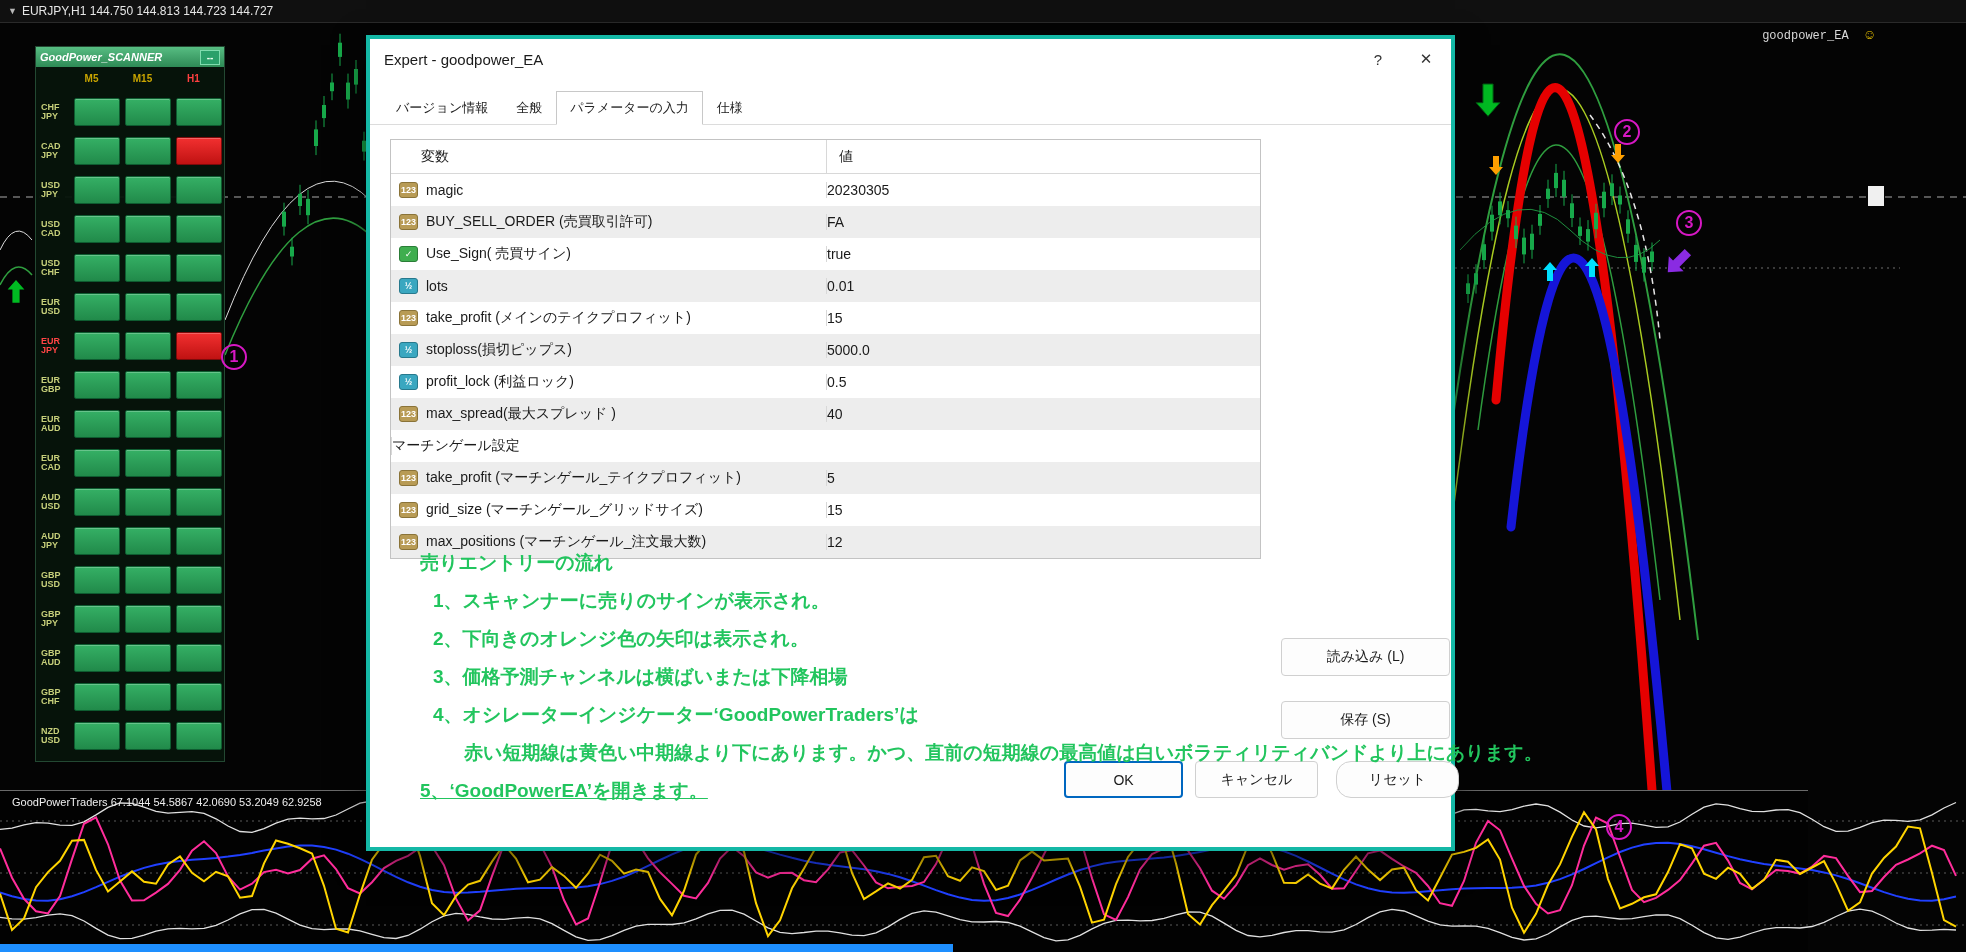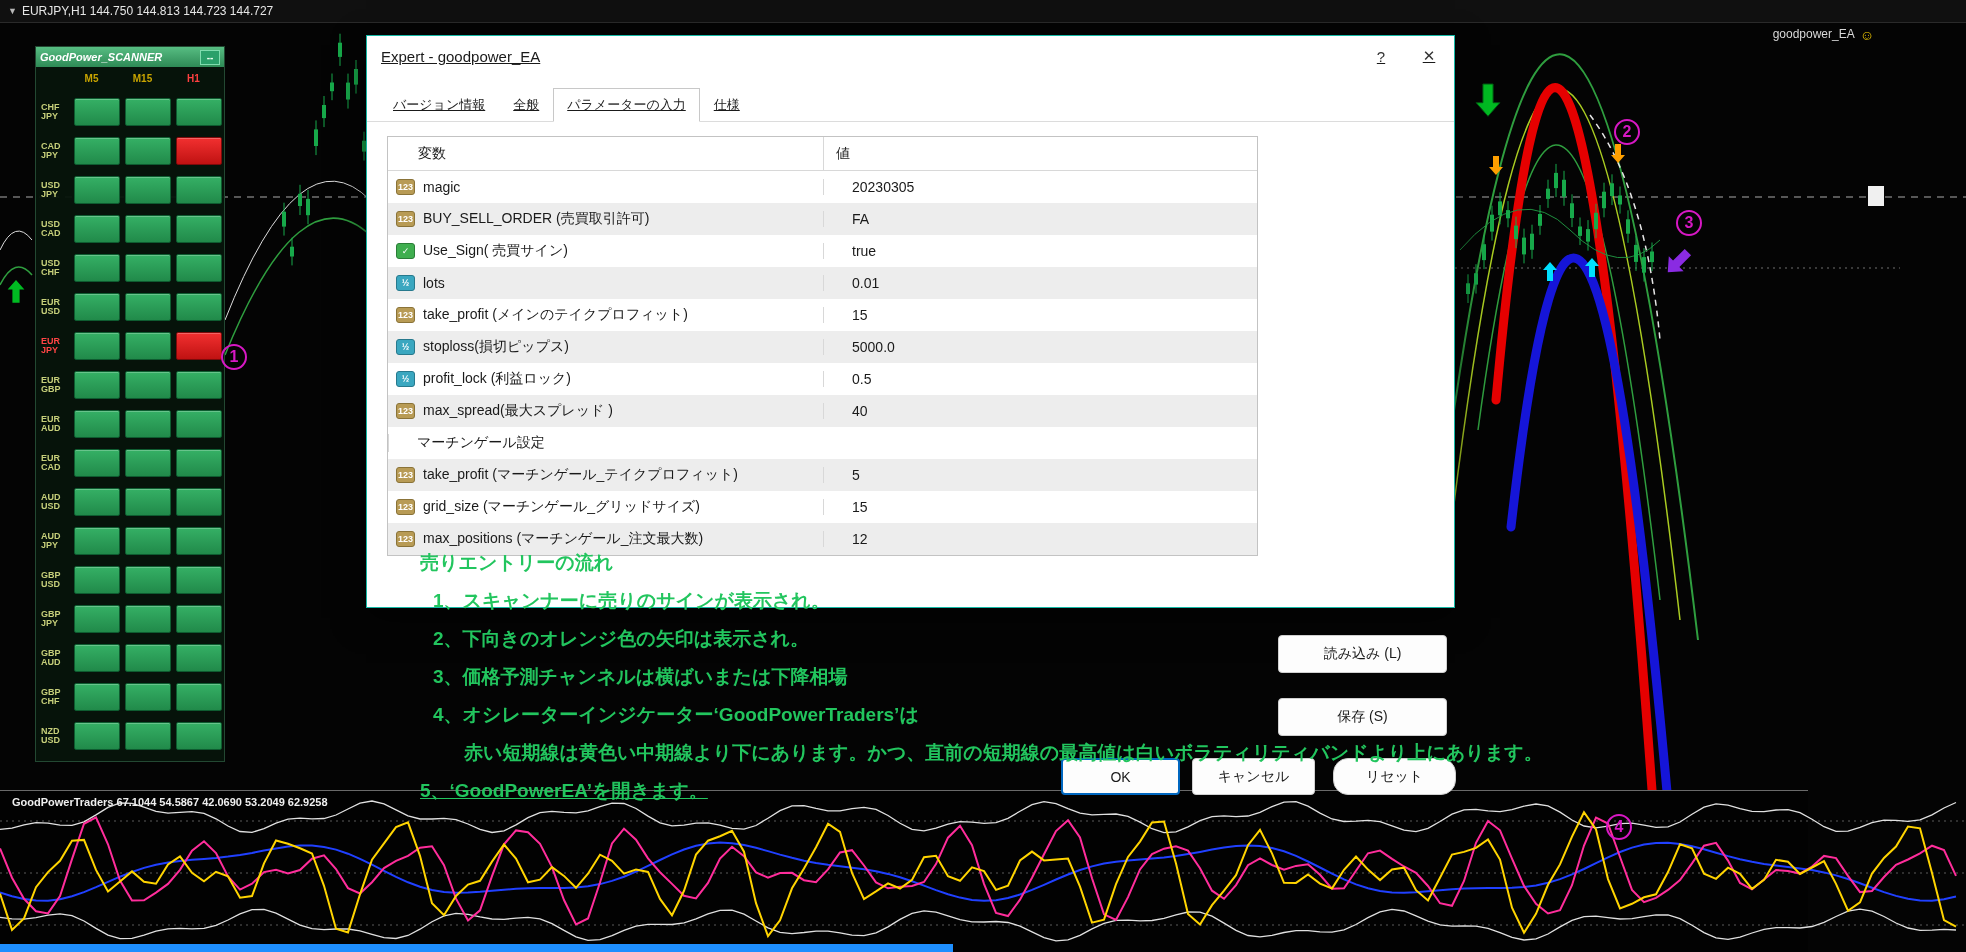--- a/index.html
+++ b/index.html
@@ -4,21 +4,21 @@
 <style>
   html,body{margin:0;padding:0;width:1966px;height:952px;overflow:hidden;background:#040404;
     font-family:"Liberation Sans","DejaVu Sans",sans-serif;}
   .stage{position:relative;width:1966px;height:952px;background:#040404;}
 
   
   .topbar{position:absolute;left:0;top:0;width:1966px;height:23px;background:#101010;
     border-bottom:1px solid #2a2a2a;color:#e6e6e6;font-size:12px;display:flex;align-items:center;
     padding-left:8px;box-sizing:border-box;z-index:6;}
   .topbar .tri{color:#b8b8b8;font-size:9px;margin-right:5px;}
-  .ea-badge{position:absolute;top:27px;right:92px;color:#d8d8d8;font-size:12px;z-index:3;display:flex;gap:5px;align-items:flex-start;}
+  .ea-badge{position:absolute;top:27px;right:92px;color:#d8d8d8;font-size:12px;z-index:3;display:flex;gap:17px;align-items:flex-end;font-family:Liberation Mono, monospace;}
   .ea-badge .smiley{color:#ffd400;font-size:14px;}
 
   
   #main-svg{position:absolute;left:0;top:0;width:1966px;height:952px;z-index:1;}
 
   
   .scanner{position:absolute;left:35px;top:46px;width:190px;height:716px;
     background:rgba(6,20,11,0.95);border:1px solid #234832;box-sizing:border-box;z-index:5;}
   .sc-header{height:20px;background:linear-gradient(#57bd82,#2e8a56);color:#fff;font-size:11px;
     font-weight:bold;font-style:italic;display:flex;align-items:center;padding:0 4px;}
@@ -31,37 +31,37 @@
   .sc-cols .h1{color:#ff4040;}
   #scanner-rows{padding-top:8px;}
   .sc-row{display:flex;align-items:center;height:30px;margin:0 2px 9px 2px;}
   .sc-pair{width:28px;font-size:9px;font-weight:bold;color:#c6cf7a;line-height:9px;padding-left:3px;}
   .sc-pair.hl{color:#ff4545;}
   .sc-cell{width:46px;height:28px;margin-left:5px;background:linear-gradient(#35b065,#218a4a);
     border:1px solid #0e5c30;border-radius:2px;box-shadow:inset 0 1px 0 rgba(255,255,255,.25);box-sizing:border-box;}
   .sc-cell.red{background:linear-gradient(#f23030,#c01212);border-color:#7d0a0a;}
 
   
-  .dialog{position:absolute;left:366px;top:35px;width:1089px;height:573px;background:#fff;
-    border:1px solid #14b8a6;box-shadow:0 10px 30px rgba(0,0,0,.65);z-index:10;color:#1a1a1a;box-sizing:border-box;text-decoration:underline;}
+  .dialog{position:absolute;left:366px;top:35px;width:1089px;height:816px;background:#fff;
+    border:4px solid #14b8a6;box-shadow:0 10px 30px rgba(0,0,0,.65);z-index:10;color:#1a1a1a;box-sizing:border-box;}
   .dlg-title{height:40px;display:flex;align-items:center;padding-left:14px;font-size:15px;}
   .dlg-help{margin-left:auto;width:46px;height:40px;display:flex;align-items:center;justify-content:center;font-size:15px;color:#333;}
   .dlg-close{width:50px;height:40px;display:flex;align-items:center;justify-content:center;font-size:15px;color:#333;}
   .dlg-tabs{display:flex;padding:12px 0 0 12px;border-bottom:1px solid #dcdcdc;}
   .dlg-tab{padding:7px 13px;font-size:13px;color:#222;border:1px solid transparent;margin-bottom:-1px;white-space:nowrap;}
   .dlg-tab.active{border:1px solid #c8c8c8;border-bottom:1px solid #fff;background:#fff;}
   .param-table{position:absolute;left:20px;top:100px;width:871px;height:420px;border:1px solid #c3c3c3;
     font-size:14px;overflow:hidden;box-sizing:border-box;background:#fff;}
   .pt-head{display:flex;height:33px;align-items:stretch;border-bottom:1px solid #d8d8d8;}
   .pt-head .c1{width:435px;display:flex;align-items:center;padding-left:30px;box-sizing:border-box;text-align:right;}
   .pt-head .c2{flex:1;display:flex;align-items:center;padding-left:12px;border-left:1px solid #d8d8d8;}
   .p-row{display:flex;height:32px;align-items:center;}
   .p-row.alt{background:#ededed;}
   .p-row .name{width:435px;display:flex;align-items:center;gap:8px;padding-left:8px;box-sizing:border-box;}
-  .p-row .val{flex:1;display:flex;align-items:center;padding-left:28px;border-left:1px solid #d8d8d8;}
+  .p-row .val{flex:1;display:flex;align-items:center;padding-left:0;border-left:1px solid #d8d8d8;}
   .p-icon{width:19px;height:16px;border-radius:3px;font-size:9px;font-weight:bold;color:#fff;
     display:flex;align-items:center;justify-content:center;flex:none;box-sizing:border-box;}
   .p-icon.int{background:#b89b55;border:1px solid #8a7338;}
   .p-icon.double{background:#3aa7c0;border:1px solid #27798d;}
   .p-icon.string{background:#e8c840;border:1px solid #b09215;color:#5a4500;}
   .p-icon.bool{background:#3fae4f;border:1px solid #2a7d37;}
   .btn{position:absolute;background:#fdfdfd;border:1px solid #d0d0d0;border-radius:4px;font-size:14px;
     display:flex;align-items:center;justify-content:center;color:#1a1a1a;box-sizing:border-box;}
   #btn-load{left:911px;top:599px;width:169px;height:38px;}
   #btn-save{left:911px;top:662px;width:169px;height:38px;}
@@ -81,21 +81,21 @@
   .marker{position:absolute;width:26px;height:26px;border:2px solid #d718c4;border-radius:50%;
     color:#d718c4;font-size:16px;font-weight:bold;display:flex;align-items:center;justify-content:center;
     z-index:21;box-sizing:border-box;}
   #m1{left:221px;top:344px;}
   #m2{left:1614px;top:119px;}
   #m3{left:1676px;top:210px;}
   #m4{left:1606px;top:814px;}
 
   
   .osc{position:absolute;left:0;top:790px;width:1808px;height:162px;background:#020202;
-    border-top:1px solid #6a6a6a;z-index:4;box-sizing:border-box;font-weight:bold;}
+    border-top:1px solid #6a6a6a;z-index:4;box-sizing:border-box;}
   .osc-label{position:absolute;left:12px;top:5px;color:#efefef;font-size:11px;z-index:2;}
   #osc-svg{position:absolute;left:0;top:0;width:1966px;height:162px;}
 
   .taskbar-strip{position:absolute;left:0;top:944px;width:953px;height:8px;background:#1e8fff;z-index:30;}
 </style>
 </head>
 <body>
 
 <div class="stage">
 

